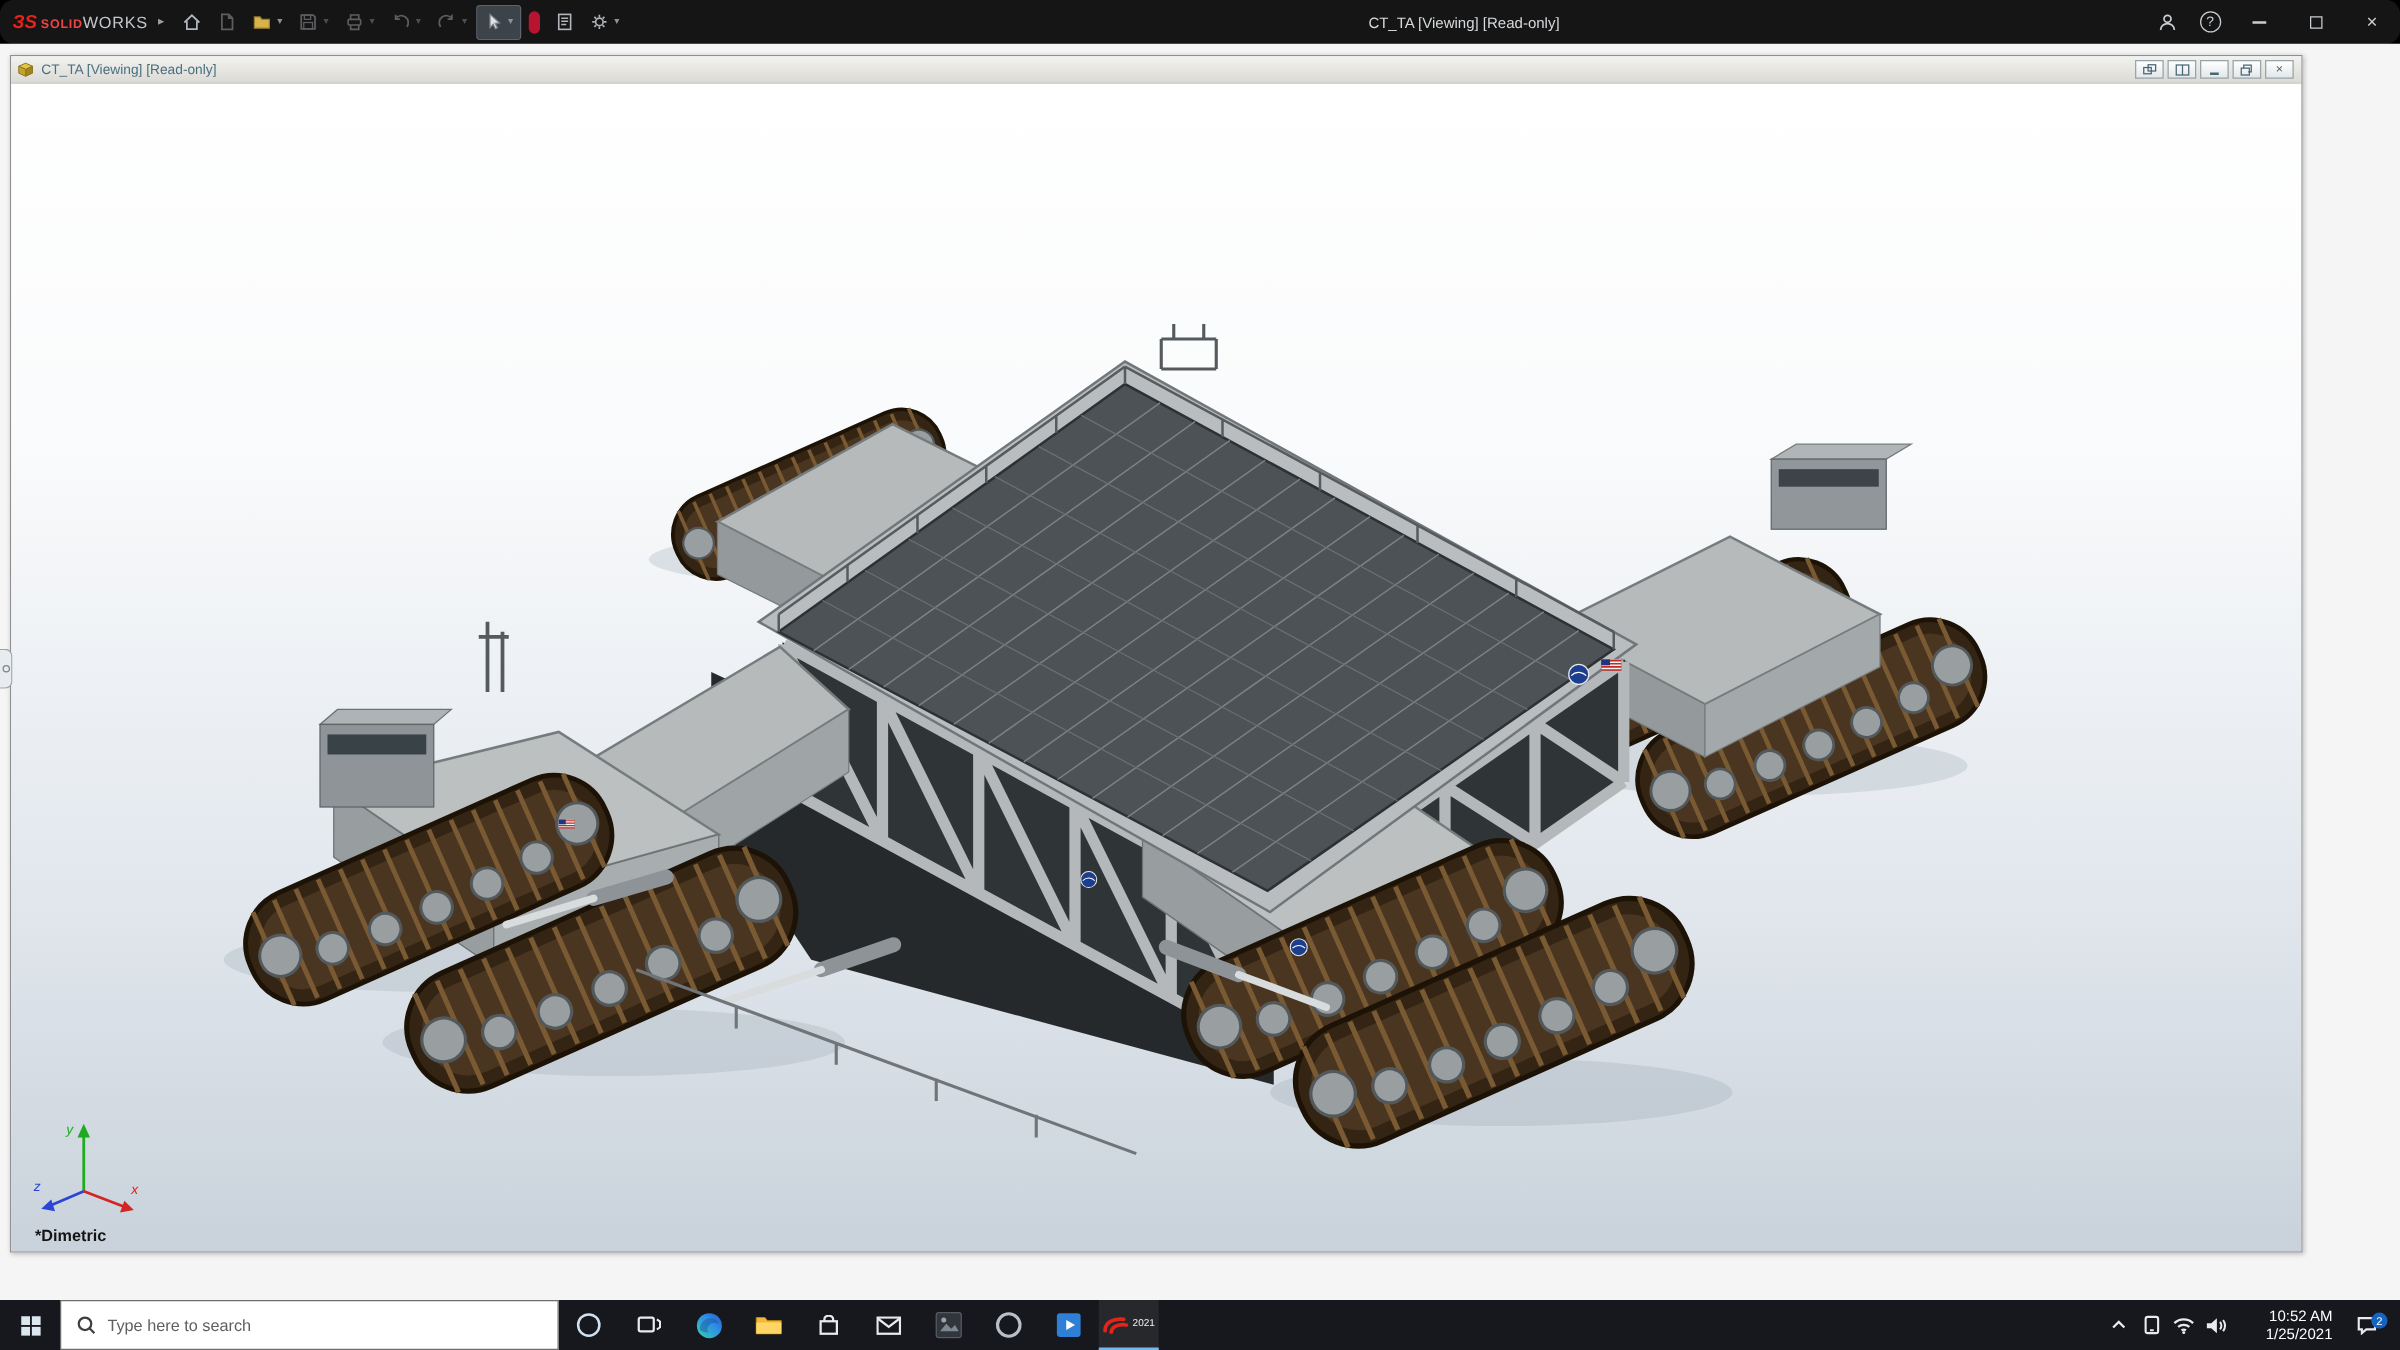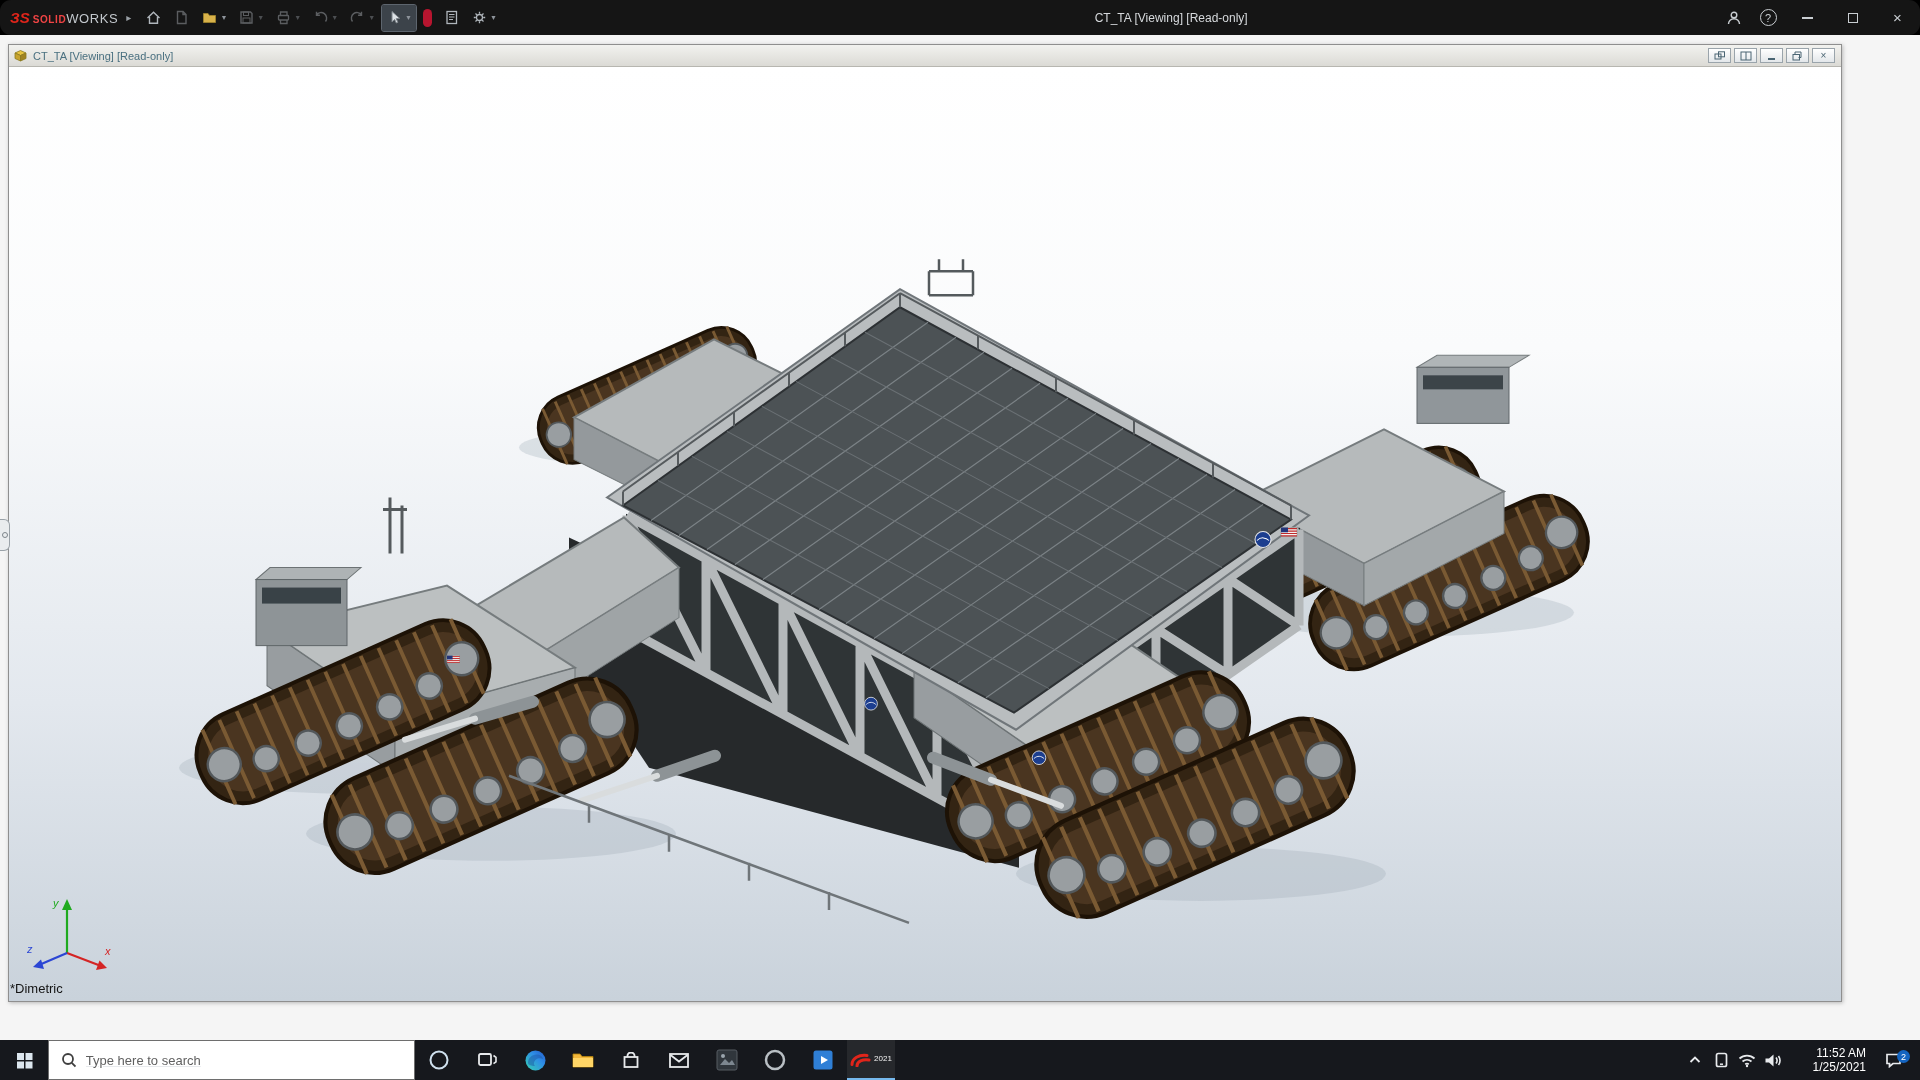--- a/index.html
+++ b/index.html
@@ -41,33 +41,33 @@
                   border-bottom:1px solid #b7b6b0; display:flex; align-items:center; padding:0 4px; }
   .doc-title { font-size:11px; color:#4a7080; margin-left:5px; }
   .doc-btns { margin-left:auto; display:flex; gap:3px; padding-right:2px; }
   .doc-btn { width:23px; height:15px; border:1px solid #9aa4ab; background:linear-gradient(#ffffff,#e3e7ea);
              display:flex; align-items:center; justify-content:center; color:#4a6573; font-size:10px; line-height:1; }
 
   .viewport { position:absolute; left:0; right:0; top:22px; bottom:0; overflow:hidden;
               background:linear-gradient(180deg,#ffffff 0%,#fafbfc 30%,#e3e8ee 68%,#c9d2db 100%); }
   svg.model { position:absolute; inset:0; width:100%; height:100%; }
   .triad { position:absolute; left:14px; bottom:24px; }
-  .view-label { position:absolute; left:1px; bottom:5px; font-size:13px; font-weight:normal; color:#141414; }
+  .view-label { position:absolute; left:19px; bottom:5px; font-size:13px; font-weight:bold; color:#141414; }
 
   .collapse-tab { position:absolute; left:0; top:484px; width:10px; height:32px; background:#e9ecee;
                   border:1px solid #9aa2a8; border-left:none; border-radius:0 6px 6px 0;
                   display:flex; align-items:center; justify-content:center; }
   .collapse-tab::after { content:""; width:4px; height:4px; border:1px solid #7d858b; border-radius:50%; }
 
   
   .taskbar { position:absolute; left:0; right:0; bottom:0; height:40px; background:#16181d;
              display:flex; align-items:stretch; color:#e8eaed; }
   .tb-slot { width:48px; display:flex; align-items:center; justify-content:center; }
-  .search-box { width:367px; background:#ffffff; border:1px solid #6e6e6e; display:flex;
-                align-items:center; gap:10px; padding:0 12px;text-decoration:underline; }
+  .search-box { width:399px; background:#ffffff; border:1px solid #6e6e6e; display:flex;
+                align-items:center; gap:10px; padding:0 12px; }
   .search-box input { border:none; outline:none; font-size:13px; color:#444; width:100%; background:transparent; }
   .search-box input::placeholder { color:#5f5f5f; }
   .sw-slot { position:relative; display:flex; flex-direction:row; align-items:center; justify-content:center;
              border-bottom:2px solid #76b9ed; background:rgba(255,255,255,.07); }
   .sw-badge { font-size:8px; color:#f2f2f2; line-height:8px; margin-top:-1px; }
   .tray { margin-left:auto; display:flex; align-items:center; }
   .tray-icon { width:26px; height:40px; display:flex; align-items:center; justify-content:center; }
   .clock { width:86px; text-align:right; font-size:12px; line-height:14px; padding:0 6px 0 2px; color:#fff; }
   .action-center { width:42px; position:relative; display:flex; align-items:center; justify-content:center; }
   .ac-badge { position:absolute; right:4px; bottom:5px; min-width:13px; height:13px; border-radius:7px;
@@ -468,21 +468,21 @@
             <circle cx="9" cy="13" r="1.2" fill="#e8eaed"></circle>
           </svg>
       </button>
       <button class="tray-icon">
         <svg width="18" height="15">
             <path d="M1.5,5.5h3.5L9.5,1.5v12L5,9.5H1.5Z" fill="#e8eaed"></path>
             <path d="M12,4.5a5,5 0 0 1 0,6M14.5,3a8,8 0 0 1 0,9" stroke="#e8eaed" stroke-width="1.6" fill="none"></path>
           </svg>
       </button>
       <button class="clock">
-        <div>11:52 AM</div>
+        <div>10:52 AM</div>
         <div>1/25/2021</div>
       </button>
       <button class="action-center">
         <svg width="17" height="16">
             <path d="M2,2.5h13v9h-7l-3.5,3v-3H2Z" fill="none" stroke="#e8eaed" stroke-width="1.7"></path>
           </svg>
         <span class="ac-badge">2</span>
       </button>
       <div class="show-desktop"></div>
     </div>

